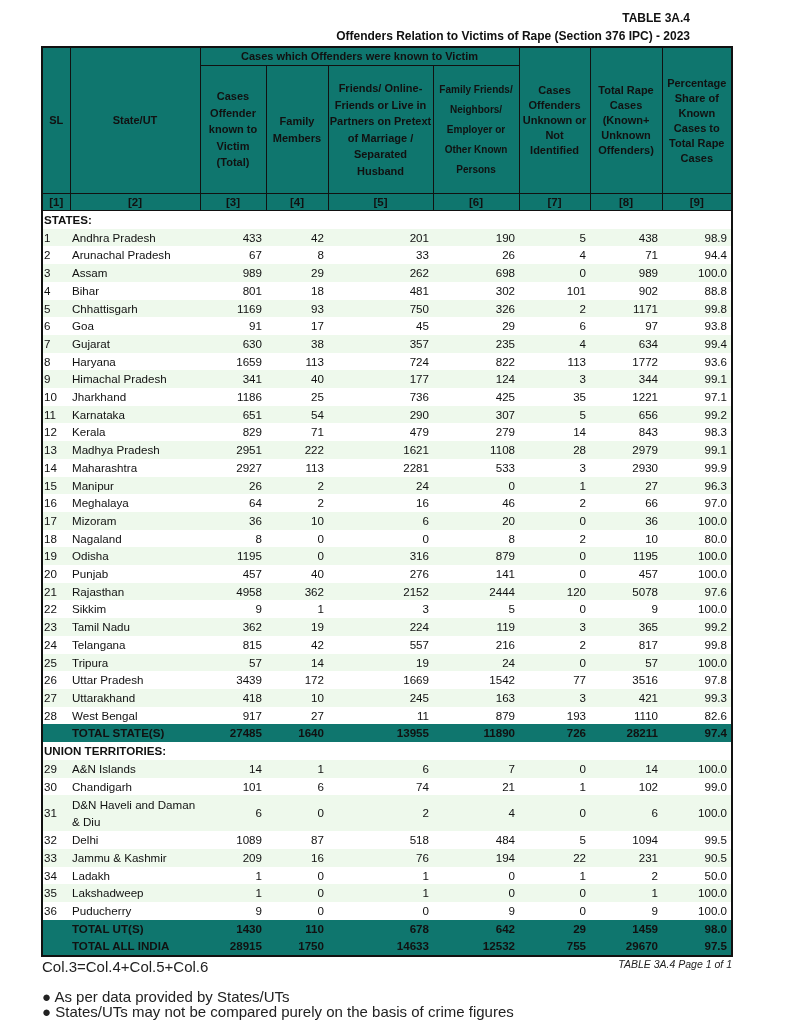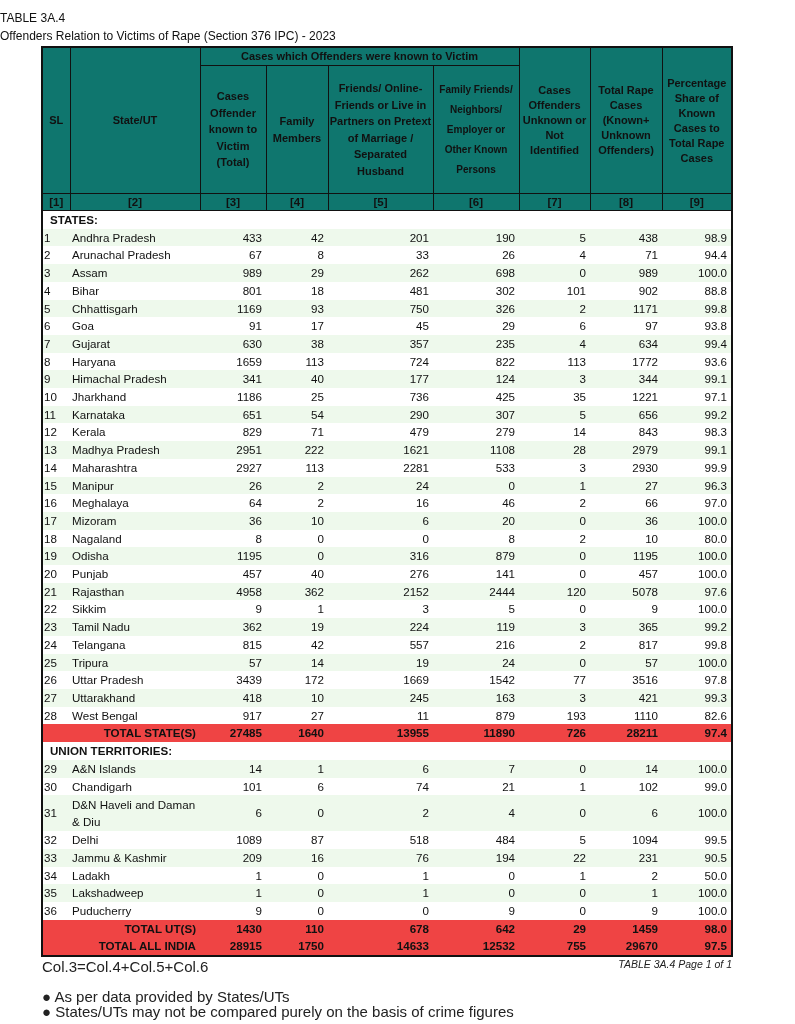--- a/index.html
+++ b/index.html
@@ -1,18 +1,18 @@
 <!DOCTYPE html>
 <html><head>
 <meta charset="utf-8">
 <style>
   html, body { margin: 0; padding: 0; background: #ffffff; }
   body { width: 795px; height: 1024px; position: relative; overflow: hidden;
          font-family: "Liberation Sans", sans-serif; color: #111; }
-  .title { position: absolute; left: 0; width: 690px; text-align: left; font-weight: normal; font-size: 12px; }
+  .title { position: absolute; left: 0; width: 690px; text-align: right; font-weight: bold; font-size: 12px; }
   .title.t1 { top: 11px; }
   .title.t2 { top: 29px; }
   table.main { position: absolute; left: 41px; top: 46px; width: 692px; border-collapse: collapse;
                border: 2px solid #111; table-layout: fixed; font-size: 11.6px; }
   table.main col.c1 { width: 28px; }
   table.main col.c2 { width: 130px; }
   table.main col.c3 { width: 66px; }
   table.main col.c4 { width: 62px; }
   table.main col.c5 { width: 105px; }
   table.main col.c6 { width: 86px; }
@@ -22,22 +22,22 @@
   thead th { background: #0f766e; border: 1.5px solid #111; font-weight: bold; font-size: 11px;
              line-height: 16.5px; text-align: center; vertical-align: middle; padding: 0 1px; }
   thead th.small { font-size: 10px; line-height: 20px; }
   thead tr.group th { height: 17px; line-height: 15px; }
   thead tr.nums th { height: 16px; line-height: 15px; font-size: 11.5px; }
   tbody td { padding: 0 4px 0 3px; height: 17.7px; line-height: 17.7px; white-space: nowrap; }
   tbody td.num { text-align: right; }
   tbody td.sl { padding-left: 1px; }
   tbody td.name { padding-left: 2px; }
   tbody tr.alt td { background: #eef9ec; }
-  tbody tr.section td { font-weight: bold; padding-left: 7px; }
-  tbody tr.total td { background: #ef4444; font-weight: bold; text-align: right; }
+  tbody tr.section td { font-weight: bold; padding-left: 1px; }
+  tbody tr.total td { background: #0f766e; font-weight: bold; }
   tbody tr.tall td { height: 36px; line-height: 17.5px; white-space: normal; }
   .foot { position: absolute; font-size: 15px; color: #222; }
   .foot.f1 { left: 42px; top: 958px; }
   .foot.f2 { left: 42px; top: 973px; margin-top: 48px; }
   .foot.f3 { left: 42px; top: 988px; }
   .foot.f4 { left: 42px; top: 1003px; }
   .foot.page { right: 63px; top: 958px; font-size: 10.5px; font-style: italic; }
 </style>
 </head>
 <body>

